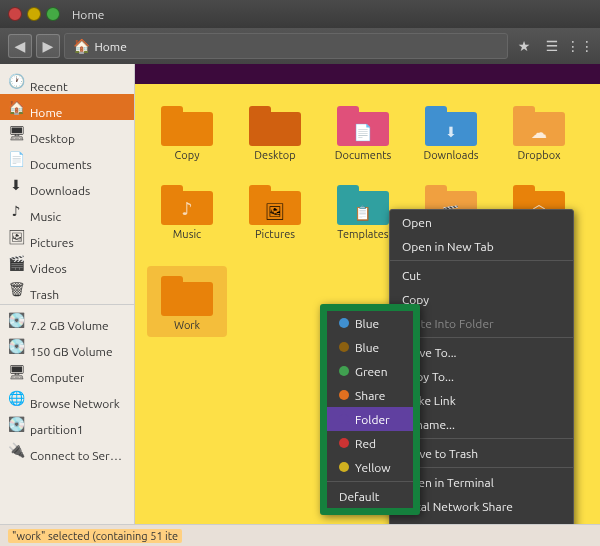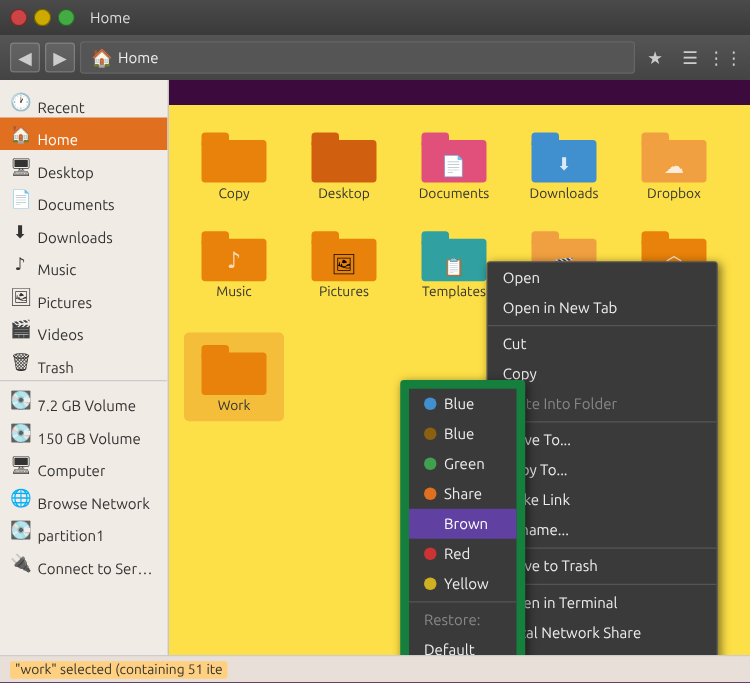--- a/index.html
+++ b/index.html
@@ -623,34 +623,31 @@
       <div class="sub-item">
         <span class="color-dot" style="background:#40a050;"></span>
         <span>Green</span>
       </div>
       <div class="sub-item">
         <span class="color-dot" style="background:#e07020;"></span>
         <span>Share</span>
       </div>
       <div class="sub-item active">
         <span class="color-dot" style="background:#6040a0;"></span>
-        <span>Brown</span>
+        <span>Folder</span>
       </div>
       <div class="sub-item">
         <span class="color-dot" style="background:#cc3333;"></span>
         <span>Red</span>
       </div>
       <div class="sub-item">
         <span class="color-dot" style="background:#d0b020;"></span>
         <span>Yellow</span>
       </div>
       <div class="sub-divider"></div>
-      <div class="sub-item disabled">
-        <span>Restore:</span>
-      </div>
       <div class="sub-item">
         <span>Default</span>
       </div>
 
     </div>
 
   </div>
 </div>
 
 <div class="statusbar">

